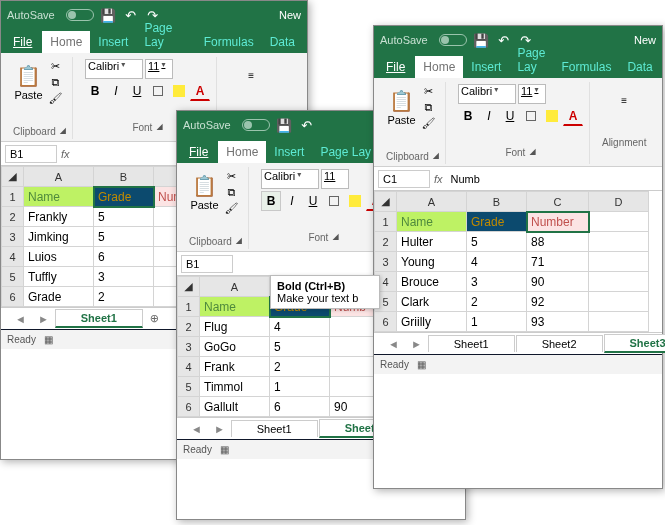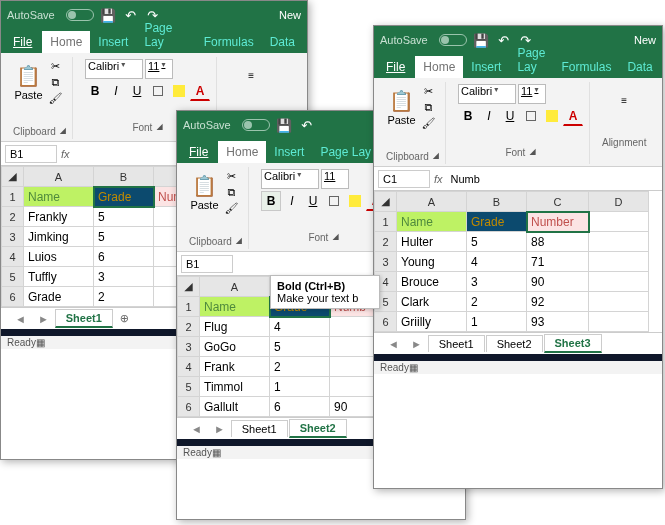--- a/index.html
+++ b/index.html
@@ -62,25 +62,25 @@
   .grid .colD { width: 60px; }
   .sel-col { background: #d2d2d2; }
   .hdr-name { background: #bef264; color: #4f8a3d; }
   .hdr-grade { background: #0c4a6e; color: #c08a00; }
   .hdr-number { background: #fce4e4; color: #c0504d; }
   .cell-sel { outline: 2px solid #217346; outline-offset: -1px; }
   .num { text-align: right; }
 
   .sheet-tabs { display: flex; align-items: center; height: 22px; border-top: 1px solid #ccc; font-size: 11px; padding-left: 8px; background: #fff; }
   .sheet-nav { color: #888; padding: 0 6px; }
-  .sheet-tab { border: 1px solid #ccc; border-bottom: none; padding: 2px 10px; margin-right: 1px; background: #fff; cursor: pointer; }
+  .sheet-tab { border: 1px solid #ccc; border-bottom: none; padding: 2px 25px; margin-right: 1px; background: #fff; cursor: pointer; }
   .sheet-tab.active { color: #217346; font-weight: bold; border-bottom: 2px solid #217346; }
   .sheet-add { padding: 0 6px; color: #666; }
 
-  .status { height: 20px; background: #f3f3f3; border-top: 7px solid #0f172a; display: flex; align-items: center; font-size: 10px; padding: 0 6px; color: #555; }
+  .status { height: 20px; background: #f3f3f3; border-top: 1px solid #0f172a; display: flex; align-items: center; font-size: 10px; padding: 0 6px; gap: 8px; color: #555; }
 
   .tooltip { position: absolute; background: #fff; border: 1px solid #bbb; padding: 4px 6px; font-size: 11px; box-shadow: 1px 1px 4px rgba(0,0,0,0.2); z-index: 5; }
   .tooltip b { font-size: 11px; }
 </style>
 </head>
 <body>
 
 <div class="window w1">
   <div class="titlebar">
     <span class="autosave">AutoSave</span>

